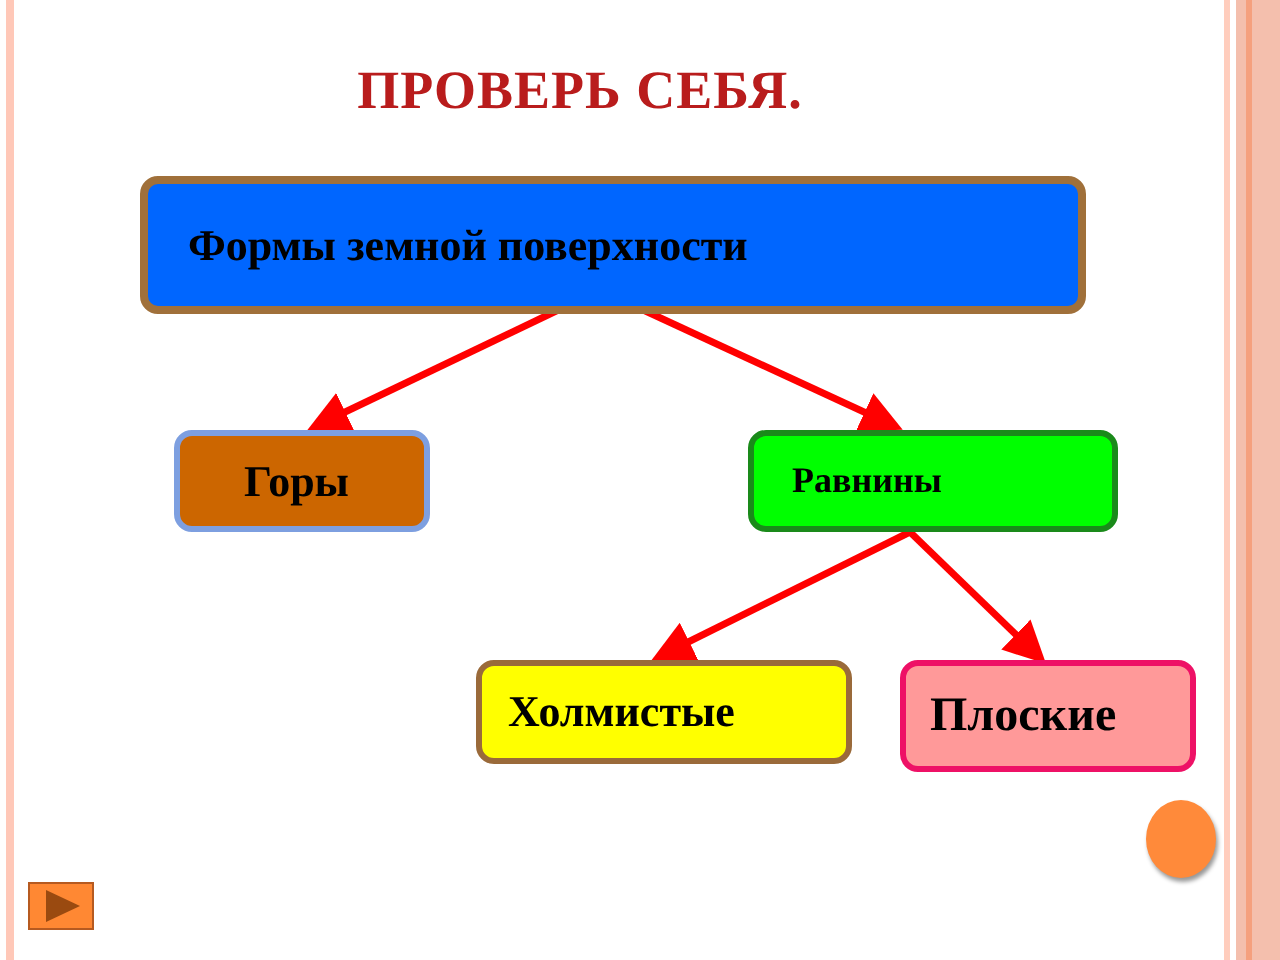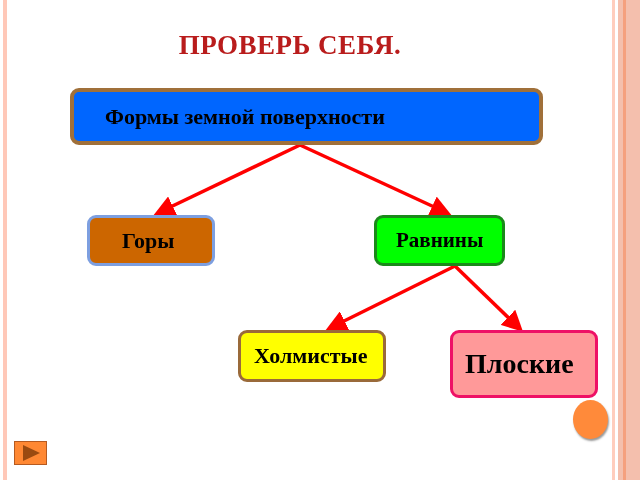--- a/index.html
+++ b/index.html
@@ -26,43 +26,43 @@
   }
   .title {
     position: absolute; left: 0; top: 30px; width: 580px; text-align: center;
     color: #b91c1c; font-weight: bold; font-size: 27px; letter-spacing: 0.5px;
   }
   .box {
     position: absolute; box-sizing: border-box; border-radius: 9px;
     display: flex; align-items: center; font-weight: bold; color: #000;
   }
   .main-box {
-    left: 70px; top: 88px; width: 473px; height: 57px;
+    left: 70px; top: 88px; width: 473px; height: 69px;
     background: #0066ff; border: 4px solid #a0703a;
-    font-size: 22px; padding-left: 31px;
+    font-size: 22px; padding-left: 20px;
   }
   .gory {
     left: 87px; top: 215px; width: 128px; height: 51px;
     background: #cc6600; border: 3px solid #7d9fe0;
     font-size: 22px; padding-left: 32px;
   }
   .ravniny {
-    left: 374px; top: 215px; width: 131px; height: 51px;
+    left: 374px; top: 215px; width: 185px; height: 51px;
     background: #00ff00; border: 3px solid #1a8a1a;
-    font-size: 21px; padding-left: 19px;
+    font-size: 18px; padding-left: 19px;
   }
   .kholm {
-    left: 238px; top: 330px; width: 148px; height: 52px;
+    left: 238px; top: 330px; width: 188px; height: 52px;
     background: #ffff00; border: 3px solid #9a6a3a;
     font-size: 22px; padding-left: 13px;
   }
   .ploskie {
-    left: 450px; top: 330px; width: 148px; height: 68px;
+    left: 450px; top: 330px; width: 148px; height: 56px;
     background: #ff9999; border: 3px solid #ee1166;
-    font-size: 28px; padding-left: 12px;
+    font-size: 24px; padding-left: 12px;
   }
   svg.arrows { position: absolute; left: 0; top: 0; }
   .nav-button {
     position: absolute; left: 14px; top: 441px; width: 33px; height: 24px;
     box-sizing: border-box; background: #ff8833; border: 1px solid #b65a20;
     cursor: pointer;
   }
   .nav-button .tri {
     position: absolute; left: 8px; top: 3px; width: 0; height: 0;
     border-top: 8px solid transparent; border-bottom: 8px solid transparent;

